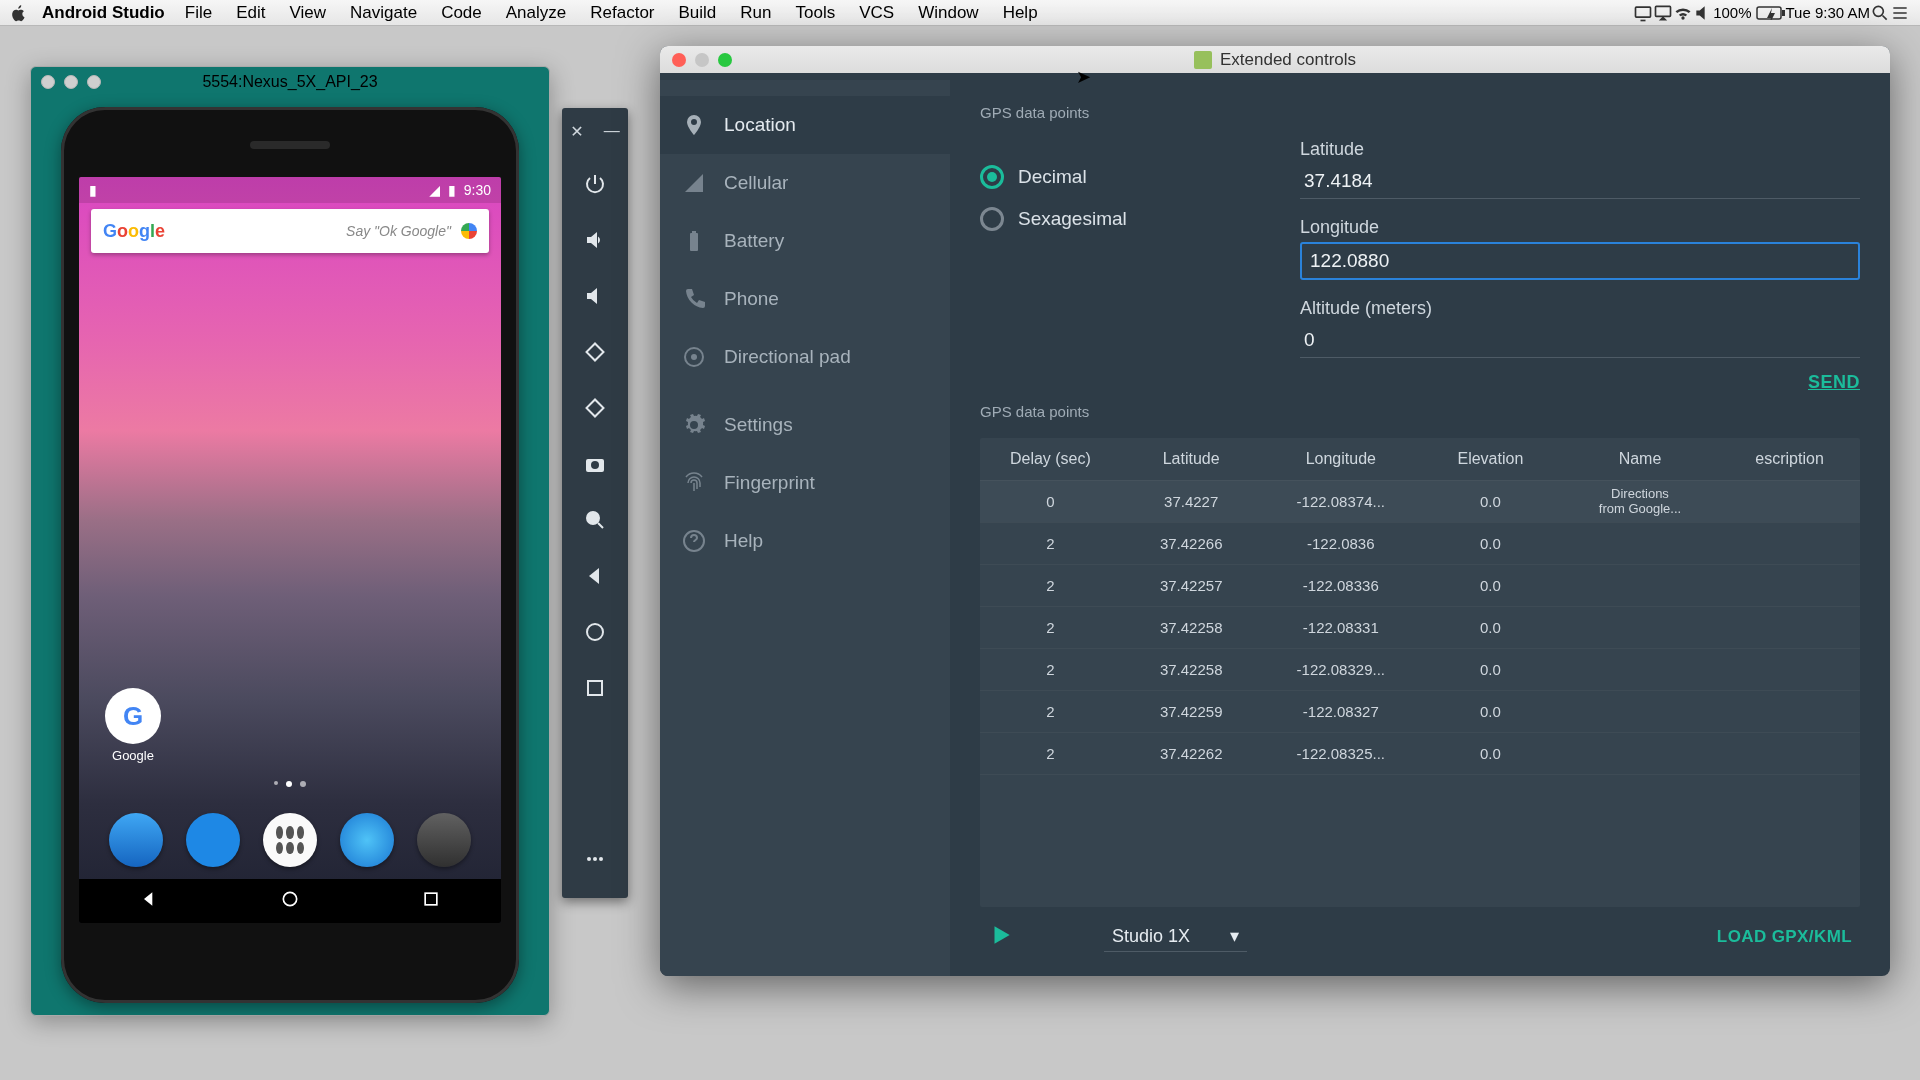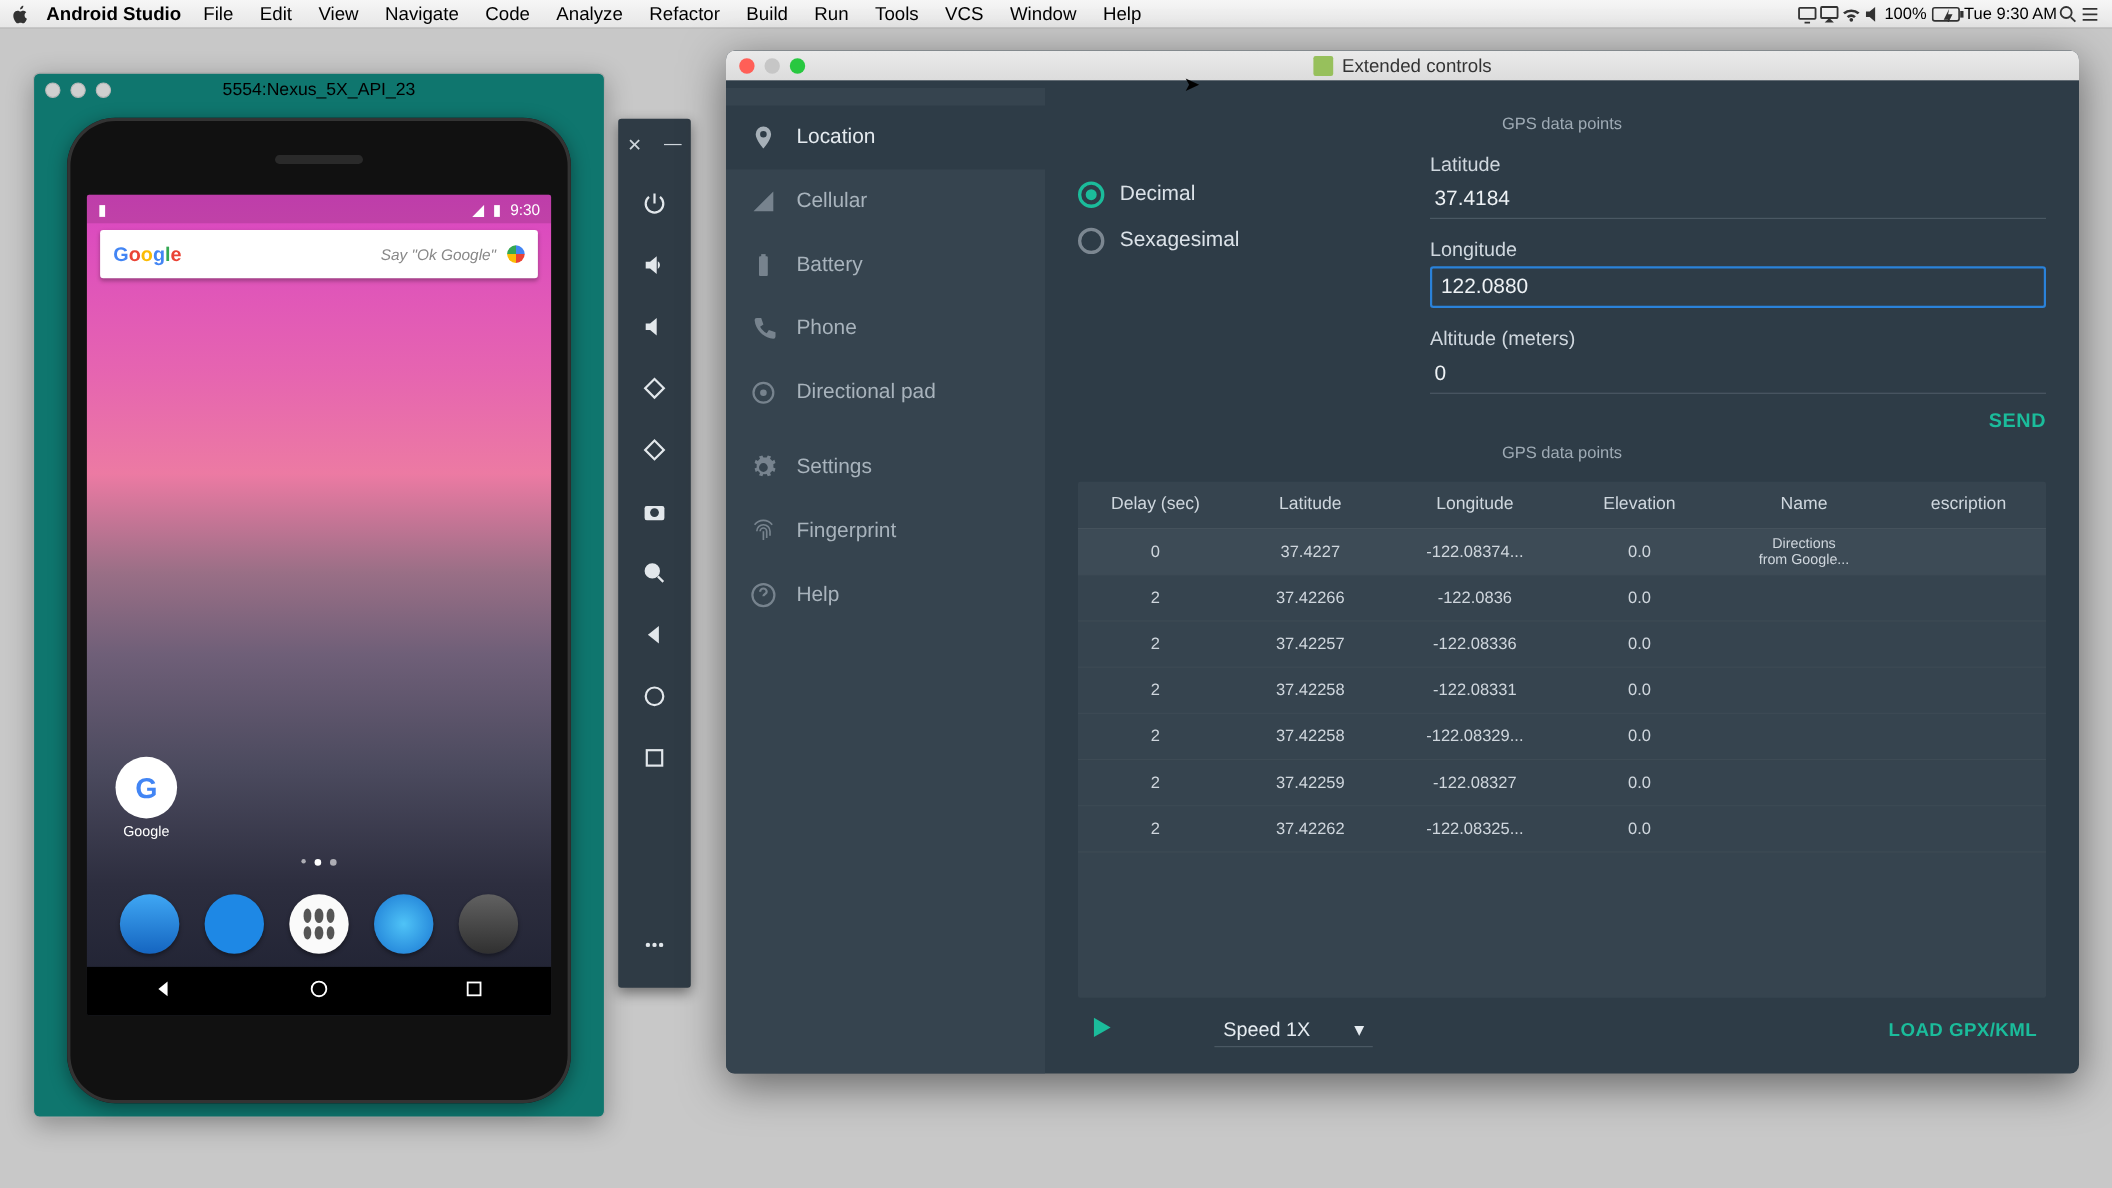--- a/index.html
+++ b/index.html
@@ -54,33 +54,33 @@
   .extwin .tlights{position:absolute;left:12px;display:flex;gap:9px;}
   .tl{width:14px;height:14px;border-radius:50%;}
   .tl.r{background:#ff5f57;} .tl.y{background:#c6c6c6;} .tl.g{background:#28c840;}
   .extwin .titlebar .ticon{width:18px;height:18px;background:#97c05c;border-radius:2px;margin-right:8px;}
   .ext-body{position:absolute; top:34px; bottom:0; left:0; right:0; display:flex;}
   .sidenav{ width:290px; background:#36444f; padding:16px 0;}
   .sn-item{ height:58px; display:flex; align-items:center; gap:18px; padding:0 22px; color:#a8b3bc; font-size:19px; cursor:pointer;}
   .sn-item.active{ background:#2e3c47; color:#e4eaef;}
   .sn-item .ic{width:24px;height:24px;opacity:.75;}
   .content{ flex:1; padding: 24px 30px 20px 30px; color:#d6dde3; display:flex; flex-direction:column;}
-  .secthead{ font-size:15px; color:#9fabb5; margin-bottom:18px;text-align:center;}
+  .secthead{ font-size:15px; color:#9fabb5; margin-bottom:18px;}
   .topform{ display:flex; gap:60px;}
   .radios{ display:flex; flex-direction:column; gap:18px; padding-top:26px; width:260px;}
   .radio{display:flex;align-items:center; gap:14px; font-size:19px; color:#dbe2e8; cursor:pointer;}
   .radio .rb{width:24px;height:24px;border-radius:50%;border:3px solid #7c8791;}
   .radio.sel .rb{border-color:#1bbc9b;}
   .radio.sel .rb::after{content:"";display:block;width:10px;height:10px;background:#1bbc9b;border-radius:50%;margin:4px;}
   .fields{flex:1; display:flex; flex-direction:column; gap:18px;}
   .field label{display:block; font-size:18px; color:#cfd7de; margin-bottom:4px;}
   .field .inp{ width:100%; background:transparent; border:none; border-bottom:1px solid #4e5b66; color:#eef2f5; font-size:19px; padding:6px 4px; outline:none;}
   .field.focus .inp{ border:2px solid #2a82da; border-radius:3px; padding:6px 8px;}
   .sendrow{display:flex; justify-content:flex-end; margin:14px 0 10px;}
-  .sendbtn{ color:#1bbc9b; font-size:18px; font-weight:600; letter-spacing:.5px; cursor:pointer; background:none; border:none;}
+  .sendbtn{ color:#1bbc9b; font-size:18px; font-weight:600; letter-spacing:.5px; cursor:pointer; background:none; border:none;text-decoration:underline;}
   .table{ flex:1; background:#36444f; border-radius:2px; overflow:hidden; display:flex; flex-direction:column;}
   .thead{display:flex; padding:12px 0; font-size:16px; color:#cfd7de; border-bottom:1px solid #45525c;}
   .col{ text-align:center; }
   .c1{width:16%}.c2{width:16%}.c3{width:18%}.c4{width:16%}.c5{width:18%}.c6{width:16%}
   .tbody{flex:1; overflow:hidden;}
   .row{display:flex; height:42px; align-items:center; font-size:15px; color:#cfd6dd; border-bottom:1px solid #3e4b55;}
   .row.sel{background:#3d4b56;}
   .row .c5{font-size:13px; line-height:1.1;}
   .playrow{ display:flex; align-items:center; padding:14px 8px 4px; gap:90px;}
   .playbtn svg{fill:#1bbc9b;width:26px;height:26px;}
@@ -453,21 +453,21 @@
               <div class="col c5" style="white-space:pre-line"></div>
               <div class="col c6"></div>
             </div>
           </div>
       </div>
       <div class="playrow">
         <div class="playbtn"><svg viewBox="0 0 24 24">
               <path d="M6 4l14 8-14 8z"></path>
             </svg></div>
         <div class="speedsel">
-            <span>Speed 1X</span>
+            <span>Studio 1X</span>
             <span>▾</span>
           </div>
         <button class="loadbtn">LOAD GPX/KML</button>
       </div>
     </div>
   </div>
 </div>
 
 <div class="cursor">➤</div>
 

